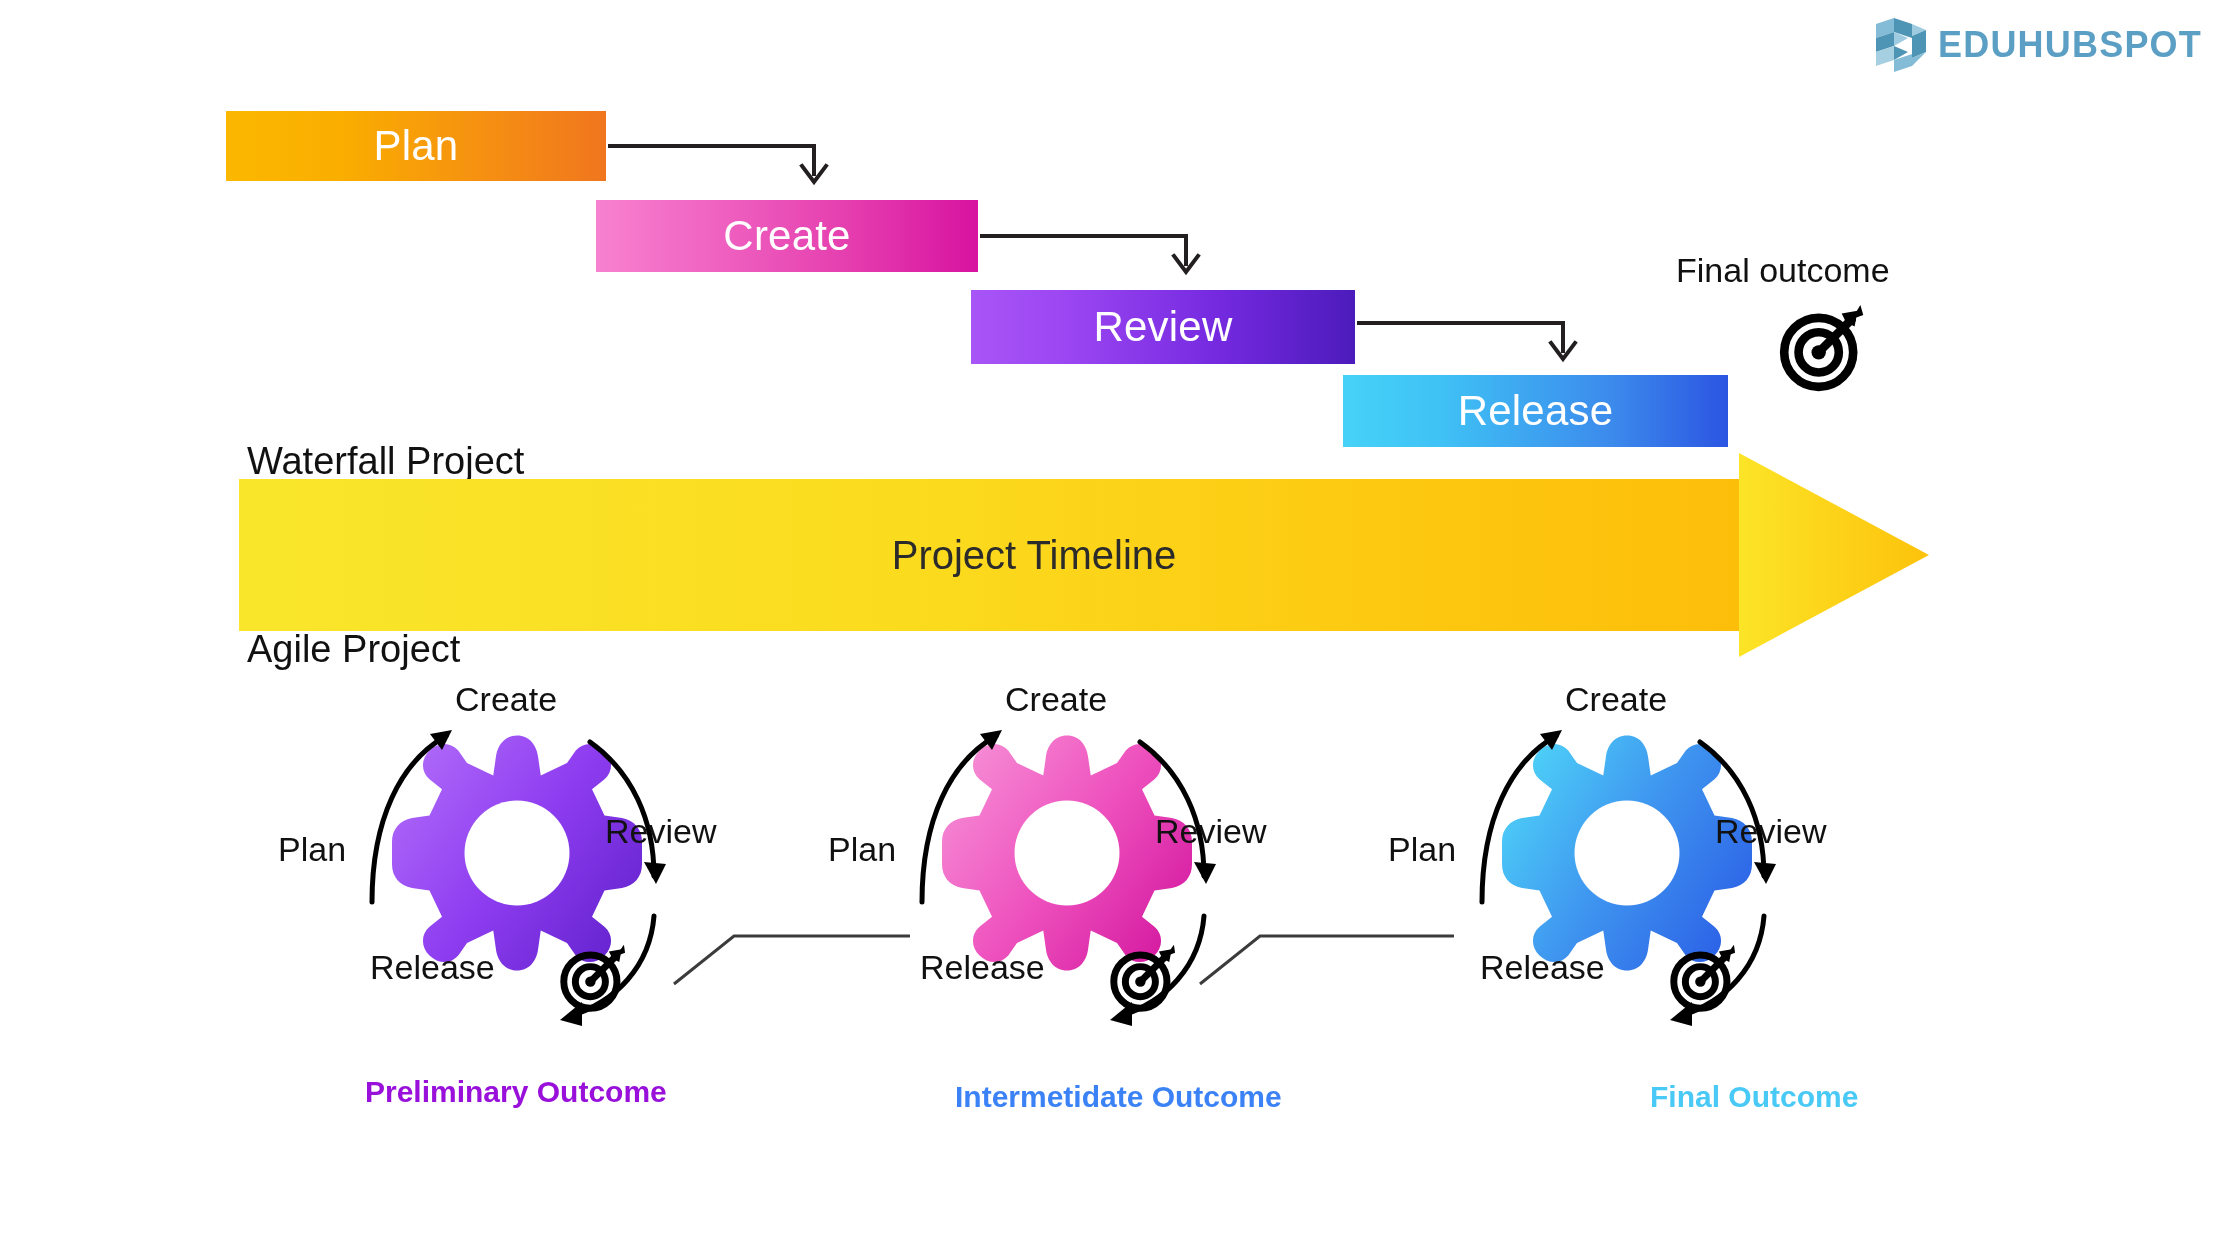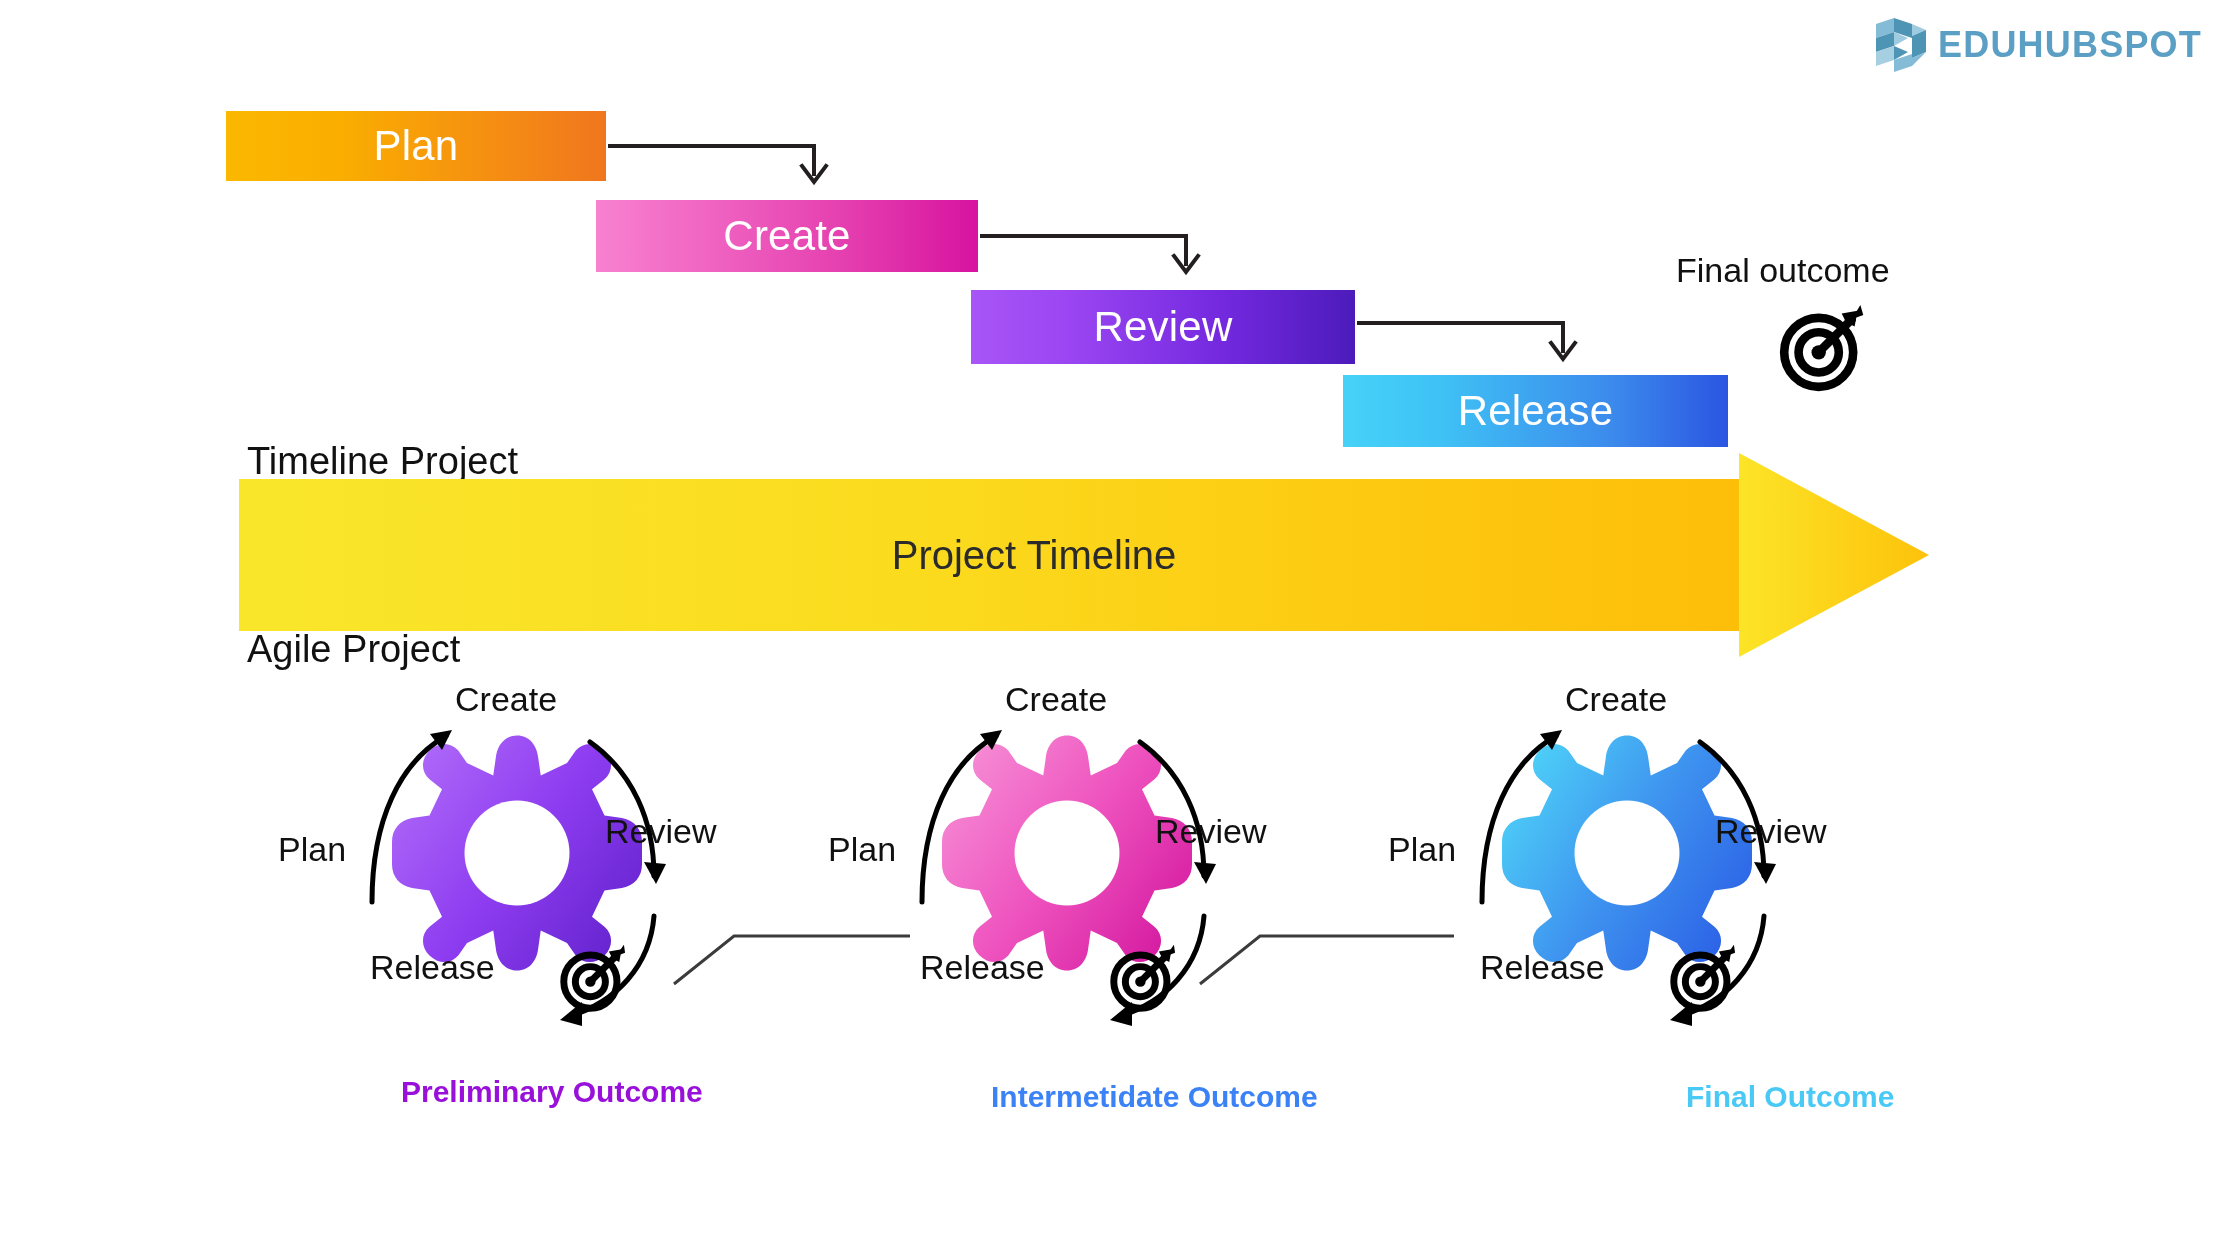--- a/index.html
+++ b/index.html
@@ -129,21 +129,20 @@
 
   .arc-svg { position: absolute; left: 0; top: 0; width: 520px; height: 340px; overflow: visible; pointer-events: none; }
 
   .target-cycle { position: absolute; left: 298px; top: 250px; }
 
   .outcome-label {
     position: absolute;
     font-size: 30px;
     font-weight: bold;
     white-space: nowrap;
-    margin-left: 36px;
   }
   .outcome-1 { left: 365px; top: 1075px; color: #9810D9; }
   .outcome-2 { left: 955px; top: 1080px; color: #3b82f6; }
   .outcome-3 { left: 1650px; top: 1080px; color: #49C9F5; }
 
   
   .cycle-connector { position: absolute; overflow: visible; }
 </style>
 </head>
 <body>
@@ -198,21 +197,21 @@
 
   <svg class="target-waterfall" width="92" height="92" viewBox="0 0 64 64">
     <circle cx="29" cy="35" r="24" fill="none" stroke="#000" stroke-width="6"></circle>
     <circle cx="29" cy="35" r="14" fill="none" stroke="#000" stroke-width="6"></circle>
     <circle cx="29" cy="35" r="5" fill="#000"></circle>
     <path d="M29,35 L52,12" stroke="#000" stroke-width="6" stroke-linecap="round"></path>
     <path d="M45,8 L56,6 L54,17 L48,14 Z" fill="#000"></path>
     <path d="M52,12 L58,2 L60,9 Z" fill="#000"></path>
   </svg>
 
-  <div class="section-title title-waterfall">Timeline Project</div>
+  <div class="section-title title-waterfall">Waterfall Project</div>
 
   <div class="timeline-wrap">
     <svg width="1690" height="152" viewBox="0 0 1690 152" style="position:absolute;left:0;top:0;overflow:visible;">
       <defs>
         <linearGradient id="tlgrad" x1="0" y1="0" x2="1" y2="0">
           <stop offset="0%" stop-color="#F9E62B"></stop>
           <stop offset="45%" stop-color="#FBDB1E"></stop>
           <stop offset="80%" stop-color="#FDC70F"></stop>
           <stop offset="100%" stop-color="#FDBE0A"></stop>
         </linearGradient>

